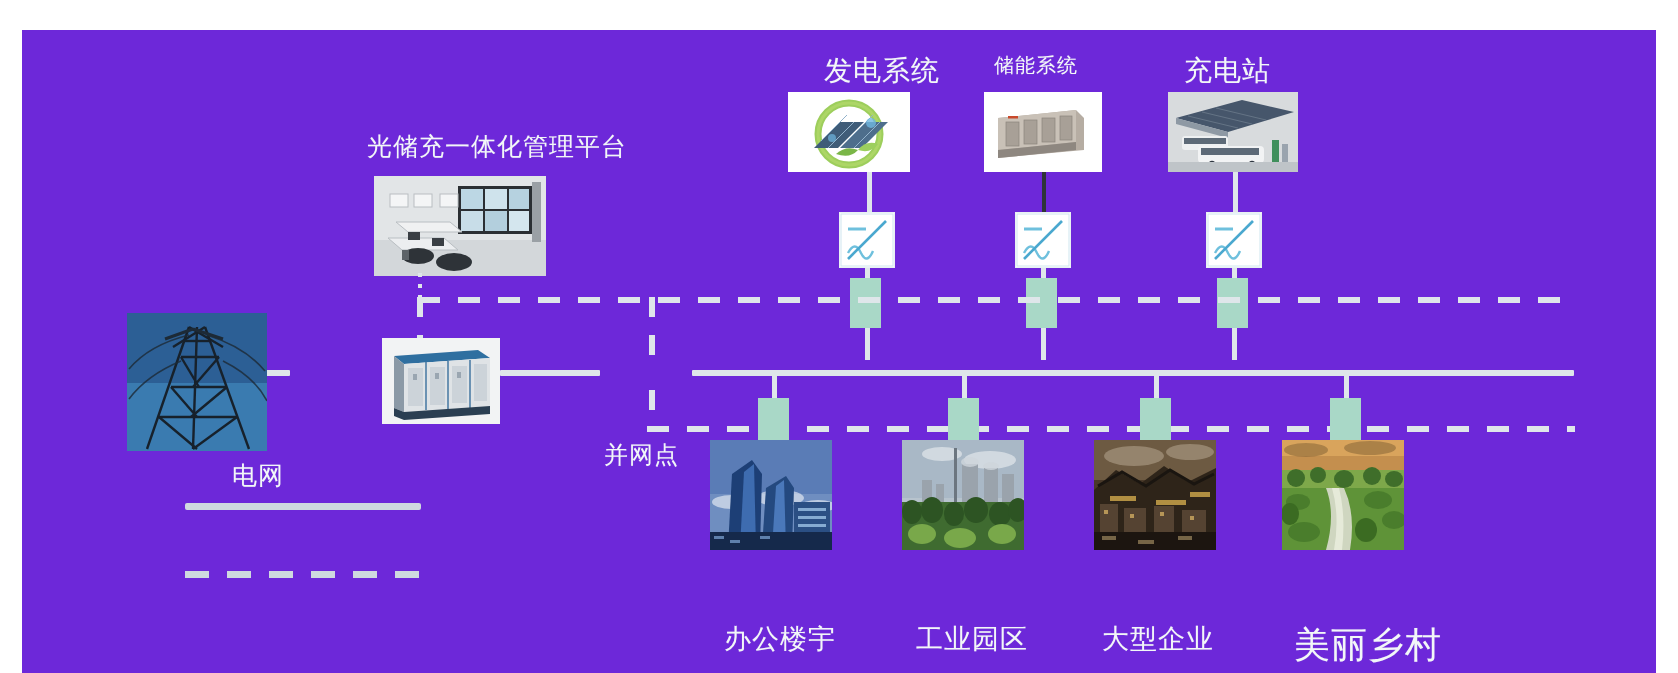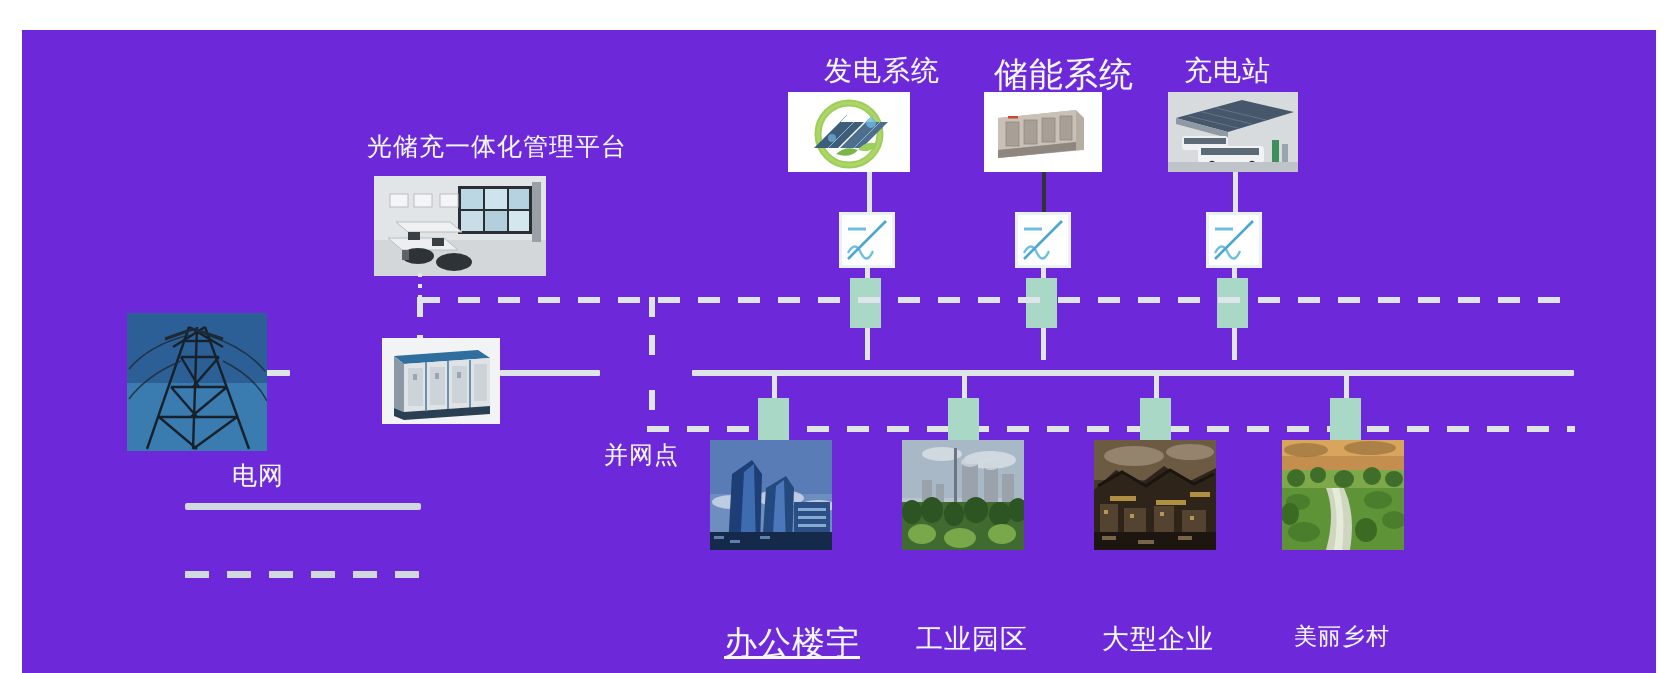--- a/index.html
+++ b/index.html
@@ -116,21 +116,21 @@
   }
   svg { display:block; }
 </style>
 </head>
 <body>
 
 <div id="canvas">
 
   <div class="txt" style="left:802px; top:22px; font-size:28px;">发电系统</div>
 
-  <div class="txt" style="left:972px; top:22px; font-size:34px;">储能系统</div>
+  <div class="txt" style="left:972px; top:22px; font-size:20px;">储能系统</div>
 
   <div class="txt" style="left:1162px; top:22px; font-size:28px;">充电站</div>
 
   <div class="txt" style="left:345px; top:100px; font-size:25px;font-family:Liberation Mono, monospace;">光储充一体化管理平台</div>
 
   <div class="photo ph-pv" style="left:766px; top:62px; width:122px; height:80px;">
     <div class="inner">
       <svg width="122" height="80" viewBox="0 0 122 80">
         <circle cx="61" cy="42" r="31" fill="none" stroke="#8cc63f" stroke-width="7" opacity="0.85"></circle>
         <circle cx="61" cy="42" r="31" fill="none" stroke="#b7dc6e" stroke-width="3" opacity="0.6"></circle>
@@ -489,24 +489,24 @@
           <ellipse cx="22" cy="92" rx="16" ry="10"></ellipse>
         </g>
         <g fill="#3b6b22">
           <ellipse cx="8" cy="74" rx="9" ry="11"></ellipse>
           <ellipse cx="84" cy="90" rx="11" ry="12"></ellipse>
         </g>
       </svg>
     </div>
   </div>
 
-  <div class="txt" style="left:702px; top:591px; font-size:33px;text-decoration:underline;">办公楼宇</div>
+  <div class="txt" style="left:702px; top:591px; font-size:27px;">办公楼宇</div>
   <div class="txt" style="left:894px; top:591px; font-size:27px;">工业园区</div>
   <div class="txt" style="left:1080px; top:591px; font-size:27px;">大型企业</div>
-  <div class="txt" style="left:1272px; top:591px; font-size:23px;font-family:Liberation Serif, serif;">美丽乡村</div>
+  <div class="txt" style="left:1272px; top:591px; font-size:36px;font-family:Liberation Serif, serif;">美丽乡村</div>
 
   <div class="txt" style="left:210px; top:429px; font-size:25px;">电网</div>
 
   <div class="legend-solid" style="left:163px; top:473px; width:236px;"></div>
 
   <div class="legend-dash" style="left:163px; top:541px; width:236px;"></div>
 
 </div>
 
 </body></html>

